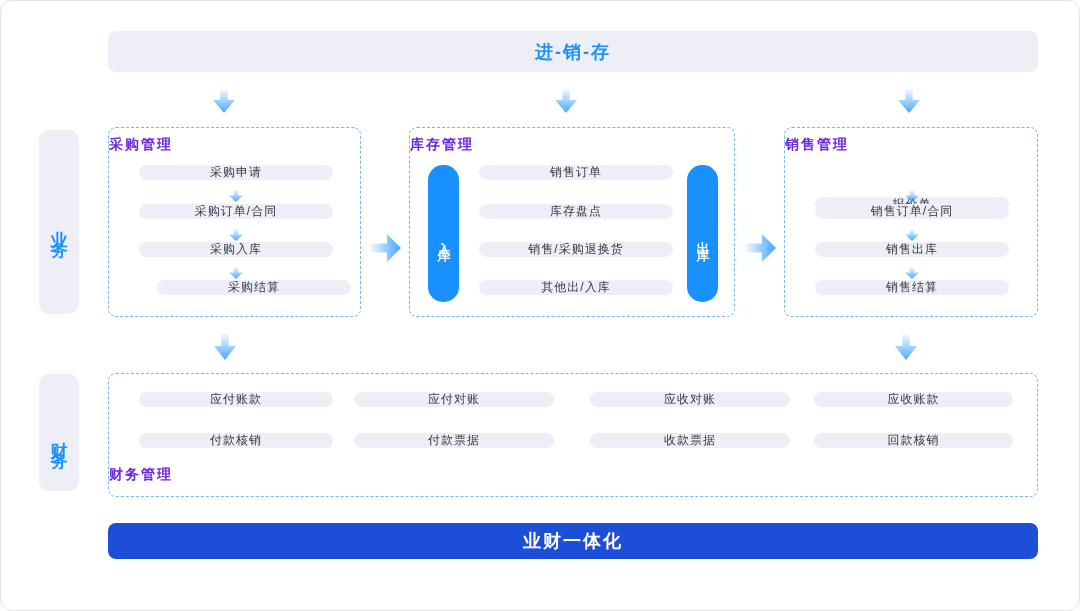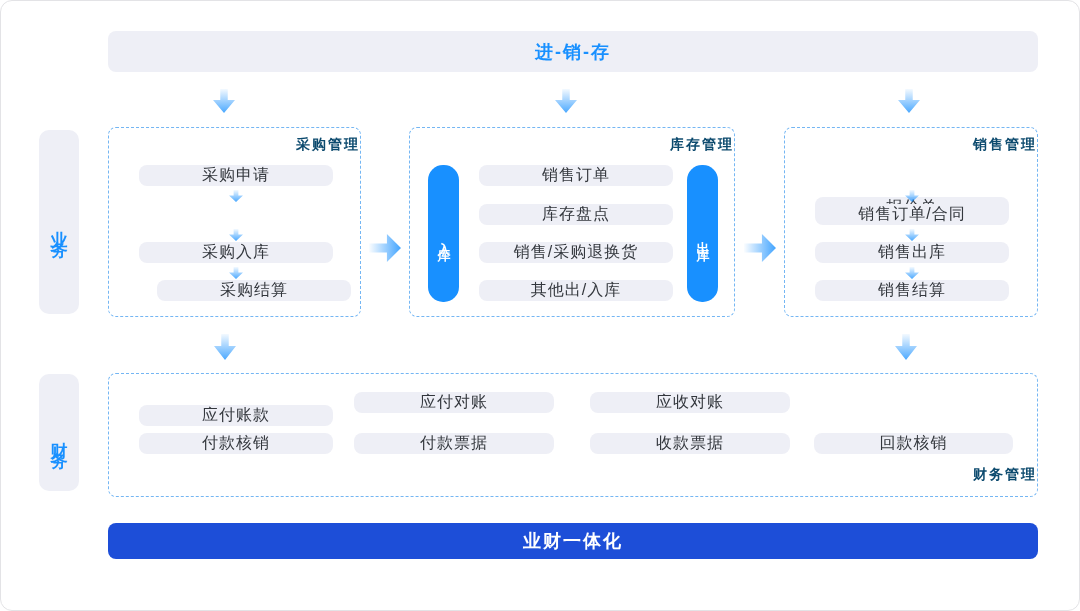--- a/index.html
+++ b/index.html
@@ -23,29 +23,29 @@
     writing-mode:vertical-rl;color:#1890FF;font-weight:bold;font-size:17px;letter-spacing:10px;
     text-indent:10px;
   }
   
   .module{
     position:absolute;top:126px;height:190px;border:1px dashed #74B6F3;border-radius:8px;
     box-sizing:border-box;
   }
   .module.finance{left:107px;top:372px;width:930px;height:124px;}
   .module-title{
-    position:absolute;top:8px;left:0;width:100%;text-align:right;
-    color:#0c4a6e;font-weight:bold;font-size:14px;letter-spacing:2px;
+    position:absolute;top:8px;left:0;width:100%;text-align:left;
+    color:#6d28d9;font-weight:bold;font-size:14px;letter-spacing:2px;
   }
   .module-title.bottom-title{top:auto;bottom:12px;}
   
   .item{
-    position:absolute;height:21px;background:#EEEFF6;border-radius:8px;
+    position:absolute;height:15px;background:#EEEFF6;border-radius:8px;
     display:flex;align-items:center;justify-content:center;
-    font-size:16px;color:#33373D;letter-spacing:1px;
+    font-size:12px;color:#33373D;letter-spacing:1px;
   }
   
   .io-pill{
     position:absolute;top:37px;width:31px;height:137px;background:#1890FF;border-radius:15px;
     display:flex;align-items:center;justify-content:center;
   }
   .io-pill span{writing-mode:vertical-rl;color:#fff;font-weight:bold;font-size:13px;letter-spacing:6px;text-indent:6px;}
   
   .arrow-down{
     position:absolute;
@@ -77,20 +77,21 @@
     <span>业务</span>
   </div>
   <div class="side-pill" style="top:373px;height:117px;">
     <span>财务</span>
   </div>
 
   <div class="module" style="left:107px;width:253px;">
     <div class="module-title">采购管理</div>
     <div class="item" style="left:30px;top:37px;width:194px;">采购申请</div>
     <div class="arrow-down mini" style="left:120px;top:62px;"></div>
+    <div class="item" style="left:30px;top:76px;width:194px;">采购订单/合同</div>
     <div class="arrow-down mini" style="left:120px;top:101px;"></div>
     <div class="item" style="left:30px;top:114px;width:194px;">采购入库</div>
     <div class="arrow-down mini" style="left:120px;top:139px;"></div>
     <div class="item" style="left:32px;top:152px;width:194px;margin-left:16px;">采购结算</div>
   </div>
 
   <div class="arrow-right" style="left:368px;top:233px;"></div>
 
   <div class="module" style="left:408px;width:326px;">
     <div class="module-title">库存管理</div>
@@ -116,23 +117,24 @@
     <div class="arrow-down mini" style="left:120px;top:101px;"></div>
     <div class="item" style="left:30px;top:114px;width:194px;">销售出库</div>
     <div class="arrow-down mini" style="left:120px;top:139px;"></div>
     <div class="item" style="left:30px;top:152px;width:194px;">销售结算</div>
   </div>
 
   <div class="arrow-down big" style="left:213px;top:333px;height:26px;"></div>
   <div class="arrow-down big" style="left:894px;top:333px;height:26px;"></div>
 
   <div class="module finance">
-    <div class="item" style="left:30px;top:31px;width:194px;font-family:Liberation Serif, serif;">应付账款</div>
+    <div class="item" style="left:30px;top:18px;width:194px;font-family:Liberation Serif, serif;">应付账款</div>
     <div class="item" style="left:245px;top:18px;width:200px;">应付对账</div>
     <div class="item" style="left:481px;top:18px;width:200px;text-align:center;">应收对账</div>
+    <div class="item" style="left:705px;top:18px;width:199px;">应收账款</div>
     <div class="item" style="left:30px;top:59px;width:194px;">付款核销</div>
     <div class="item" style="left:245px;top:59px;width:200px;">付款票据</div>
     <div class="item" style="left:481px;top:59px;width:200px;">收款票据</div>
     <div class="item" style="left:705px;top:59px;width:199px;">回款核销</div>
     <div class="module-title bottom-title">财务管理</div>
   </div>
 
   <div class="banner bottom">
     <span>业财一体化</span>
   </div>

